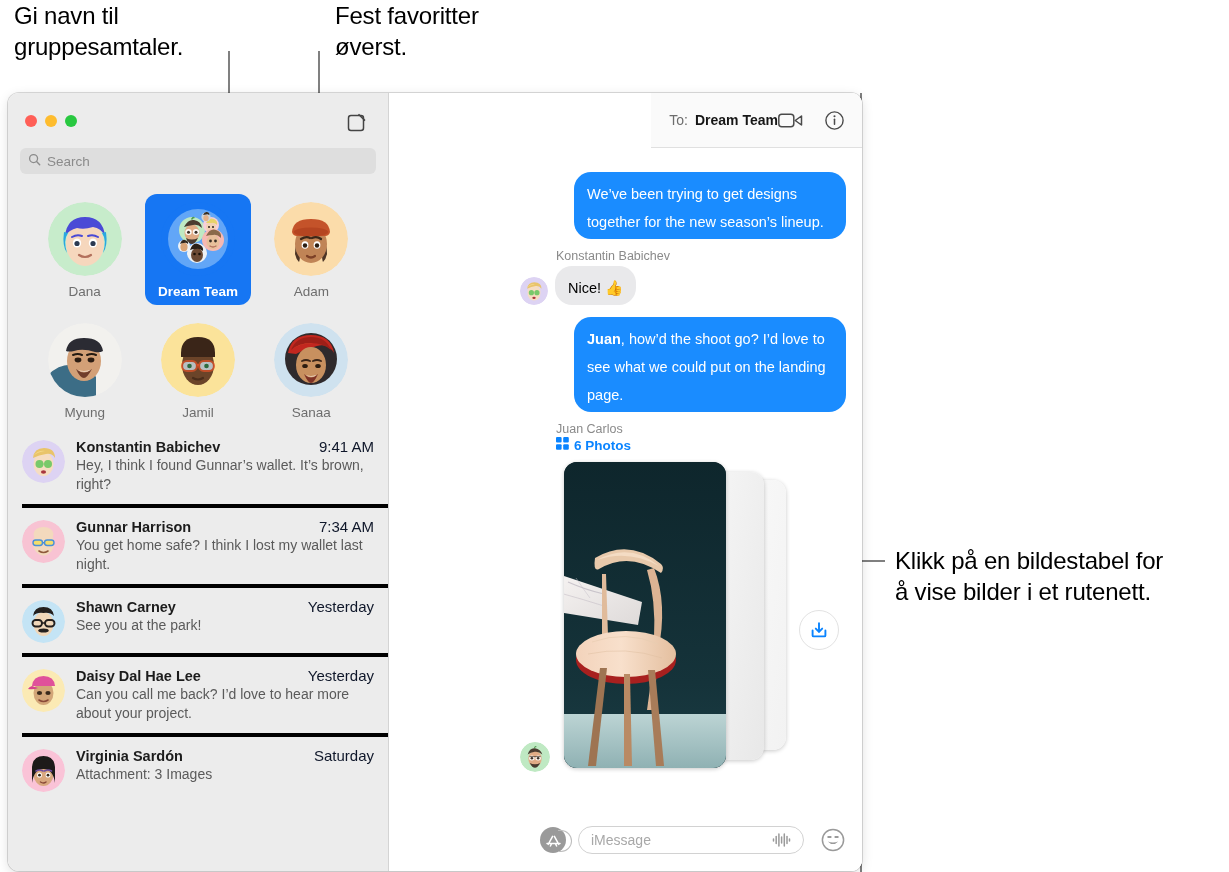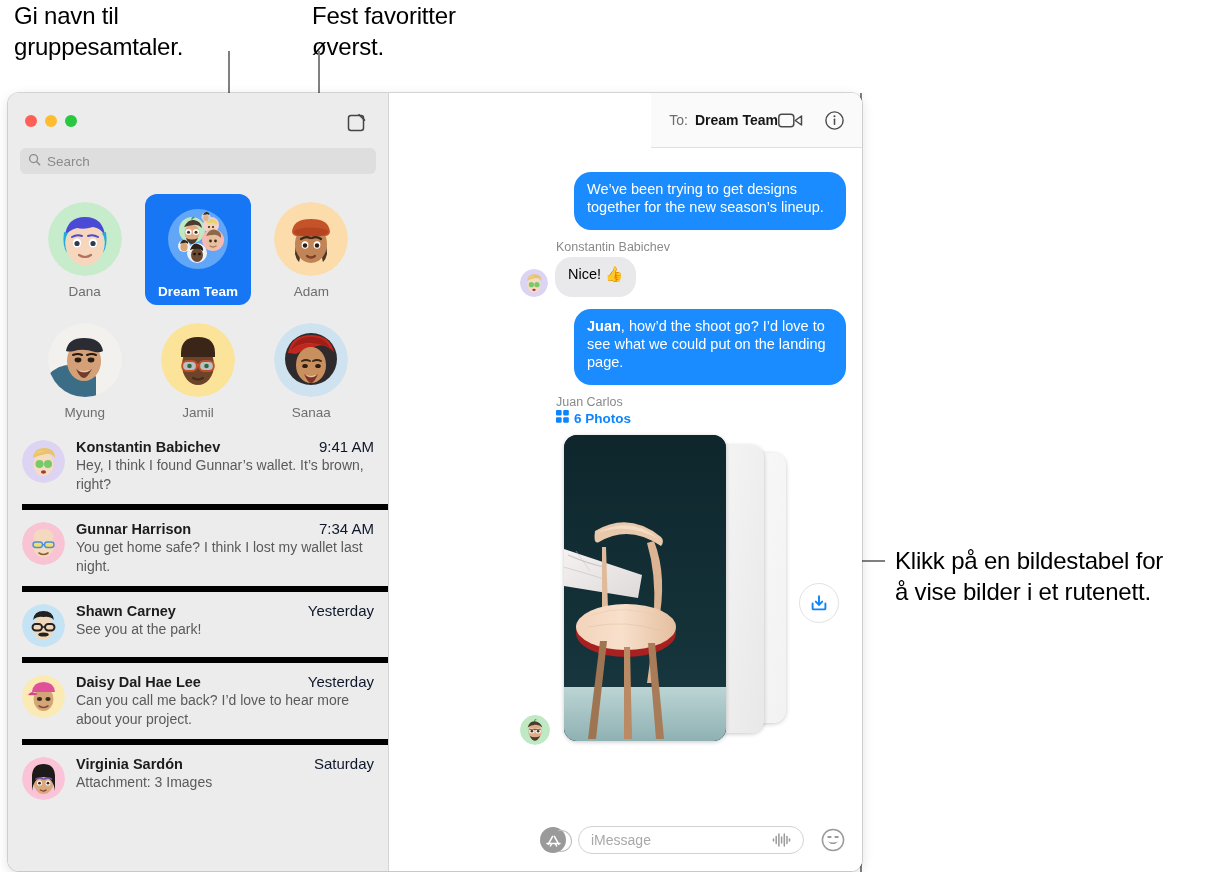--- a/index.html
+++ b/index.html
@@ -126,21 +126,21 @@
   
   .conv-list {
     flex: 1;
     overflow: hidden;
     padding-left: 14px;
   }
   .conv {
     display: flex;
     gap: 11px;
     padding: 10px 14px 10px 0;
-    border-top: 6px solid #000000;
+    border-top: 4px solid #000000;
     cursor: pointer;
   }
   .conv:first-child { border-top: none; padding-top: 6px; }
   .conv .c-avatar {
     width: 43px; height: 43px; border-radius: 50%;
     flex: none; overflow: hidden; position: relative;
     margin-top: 2px;
   }
   .conv .c-body { flex: 1; min-width: 0; }
   .conv .c-top { display: flex; align-items: baseline; justify-content: space-between; }
@@ -175,24 +175,24 @@
     flex: 1;
     position: relative;
     padding: 24px 16px 6px 16px;
     overflow: hidden;
   }
   .row { display: flex; margin-bottom: 10px; }
   .row.out { justify-content: flex-end; }
 
   .bubble {
     max-width: 272px;
-    padding: 8px 13px 14px 13px;
+    padding: 8px 13px 3px 13px;
     border-radius: 17px;
     font-size: 14.5px;
-    line-height: 18px;
+    line-height: 28px;
     position: relative;
     word-wrap: break-word;
   }
   .bubble.out {
     background: #1a8cff;
     color: #ffffff;
   }
   .bubble.out::after {
     content: "";
     position: absolute;
@@ -316,21 +316,21 @@
 </style>
 </head>
 <body>
 
 <div id="root">
 
   <div class="callout-text" style="left:14px; top:0px; width:240px;">Gi navn til
 gruppesamtaler.</div>
   <div class="callout-line-v" style="left:228px; top:51px; height:156px;"></div>
 
-  <div class="callout-text" style="left:312px; top:0px; width:230px;">Fest favoritter
+  <div class="callout-text" style="left:335px; top:0px; width:230px;">Fest favoritter
 øverst.</div>
   <div class="callout-line-v" style="left:318px; top:51px; height:163px;"></div>
 
   <div class="callout-text" style="left:895px; top:545px; width:334px;">Klikk på en bildestabel for
 å vise bilder i et rutenett.</div>
   <div class="callout-line-h" style="left:727px; top:560px; width:158px;"></div>
   <div class="callout-line-v" style="left:860px; top:93px; height:779px;"></div>
 
   <div class="window">
 

